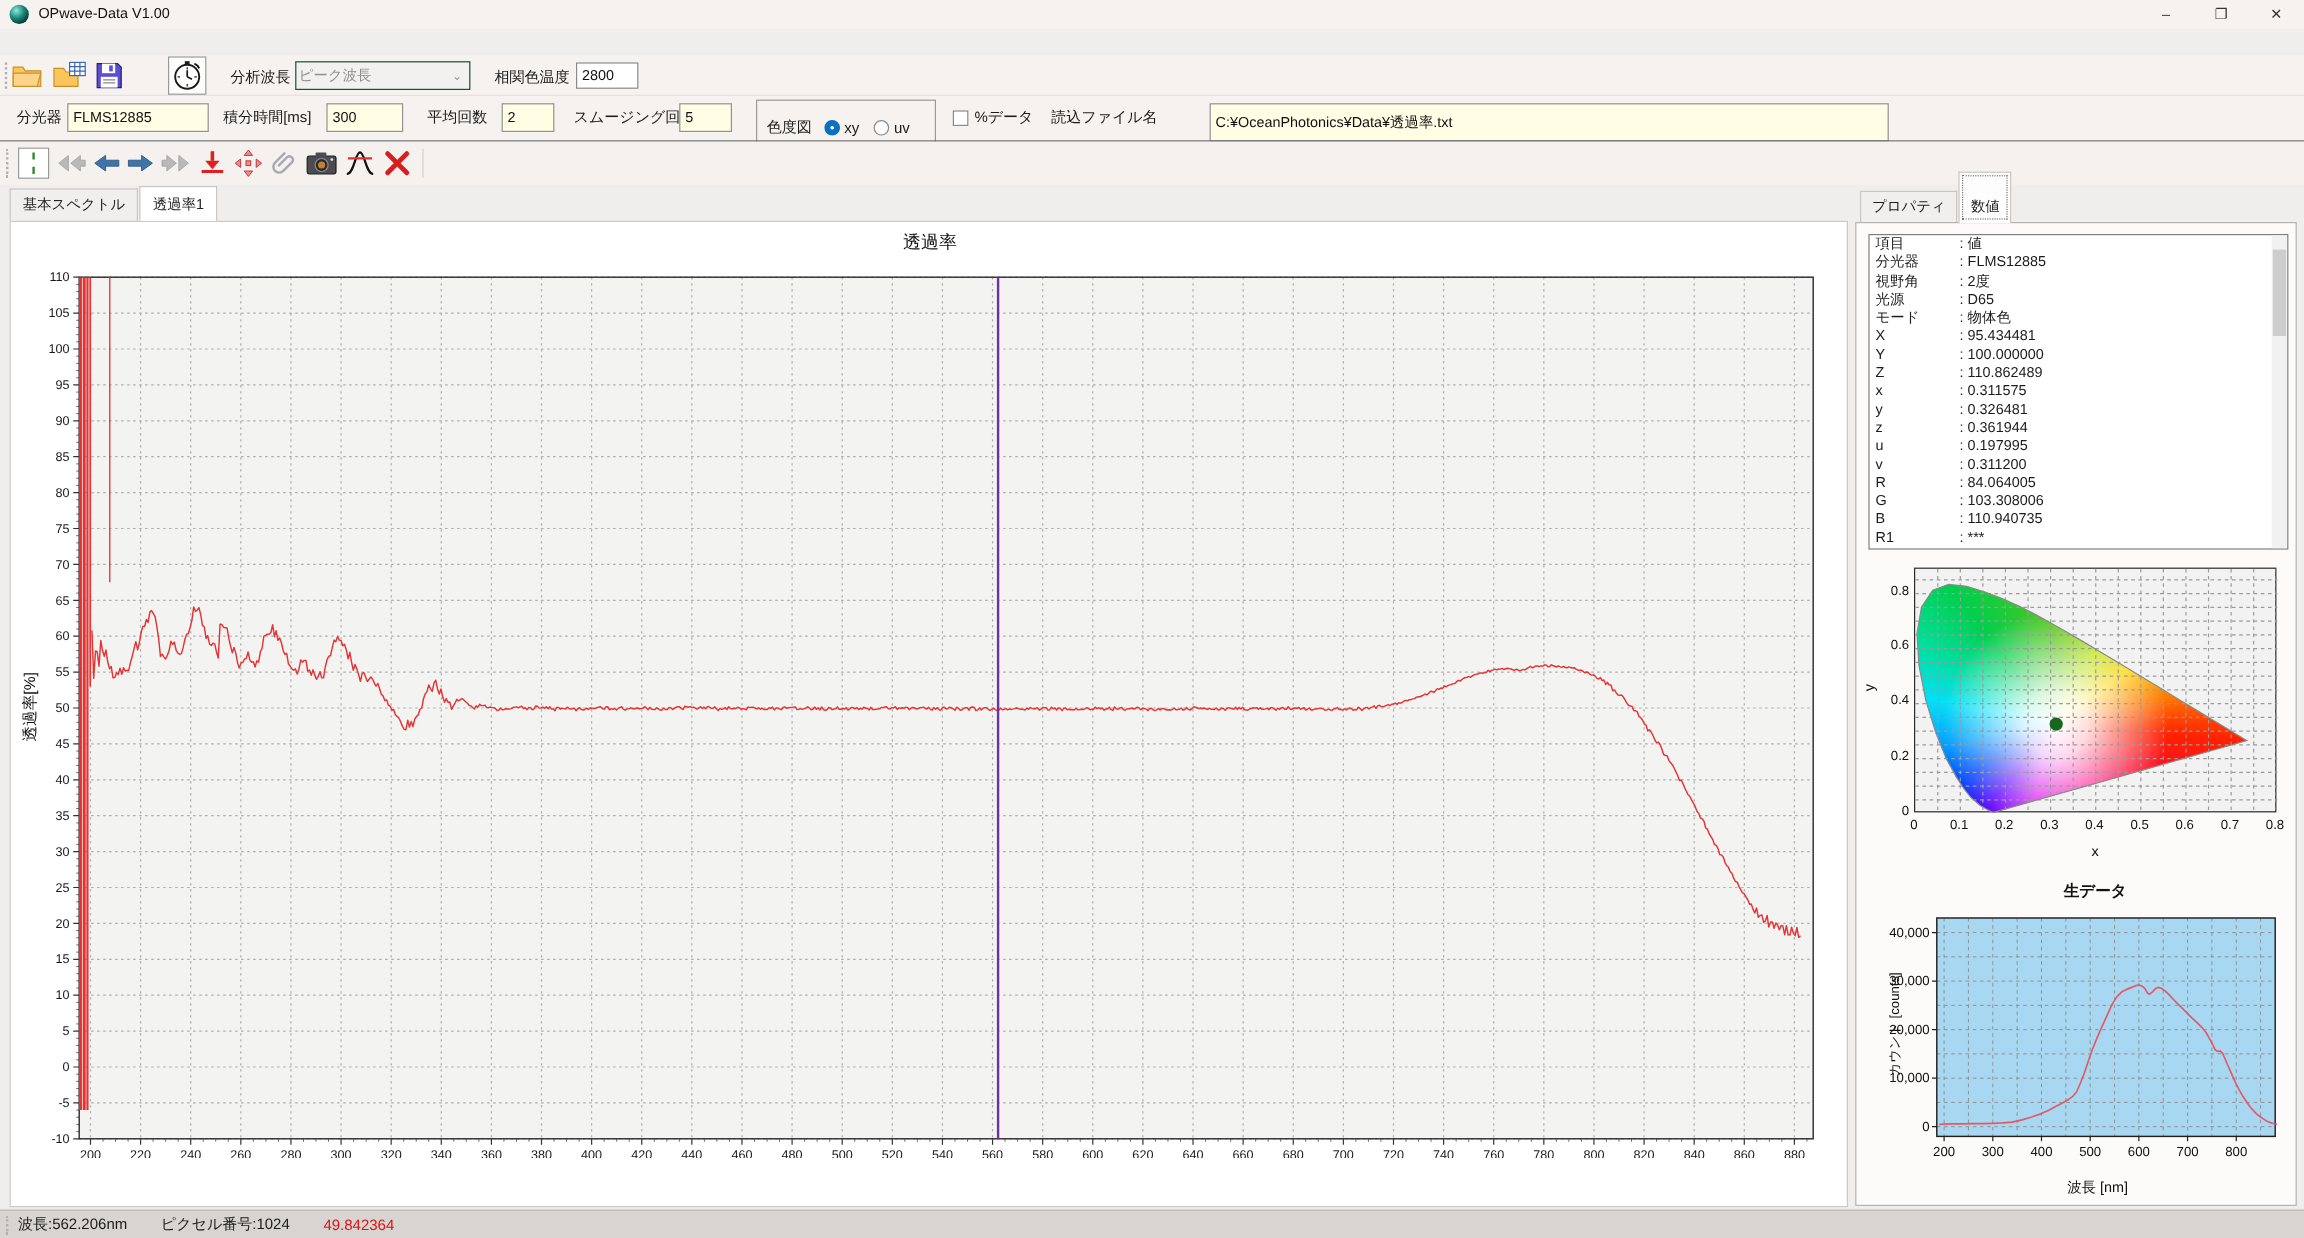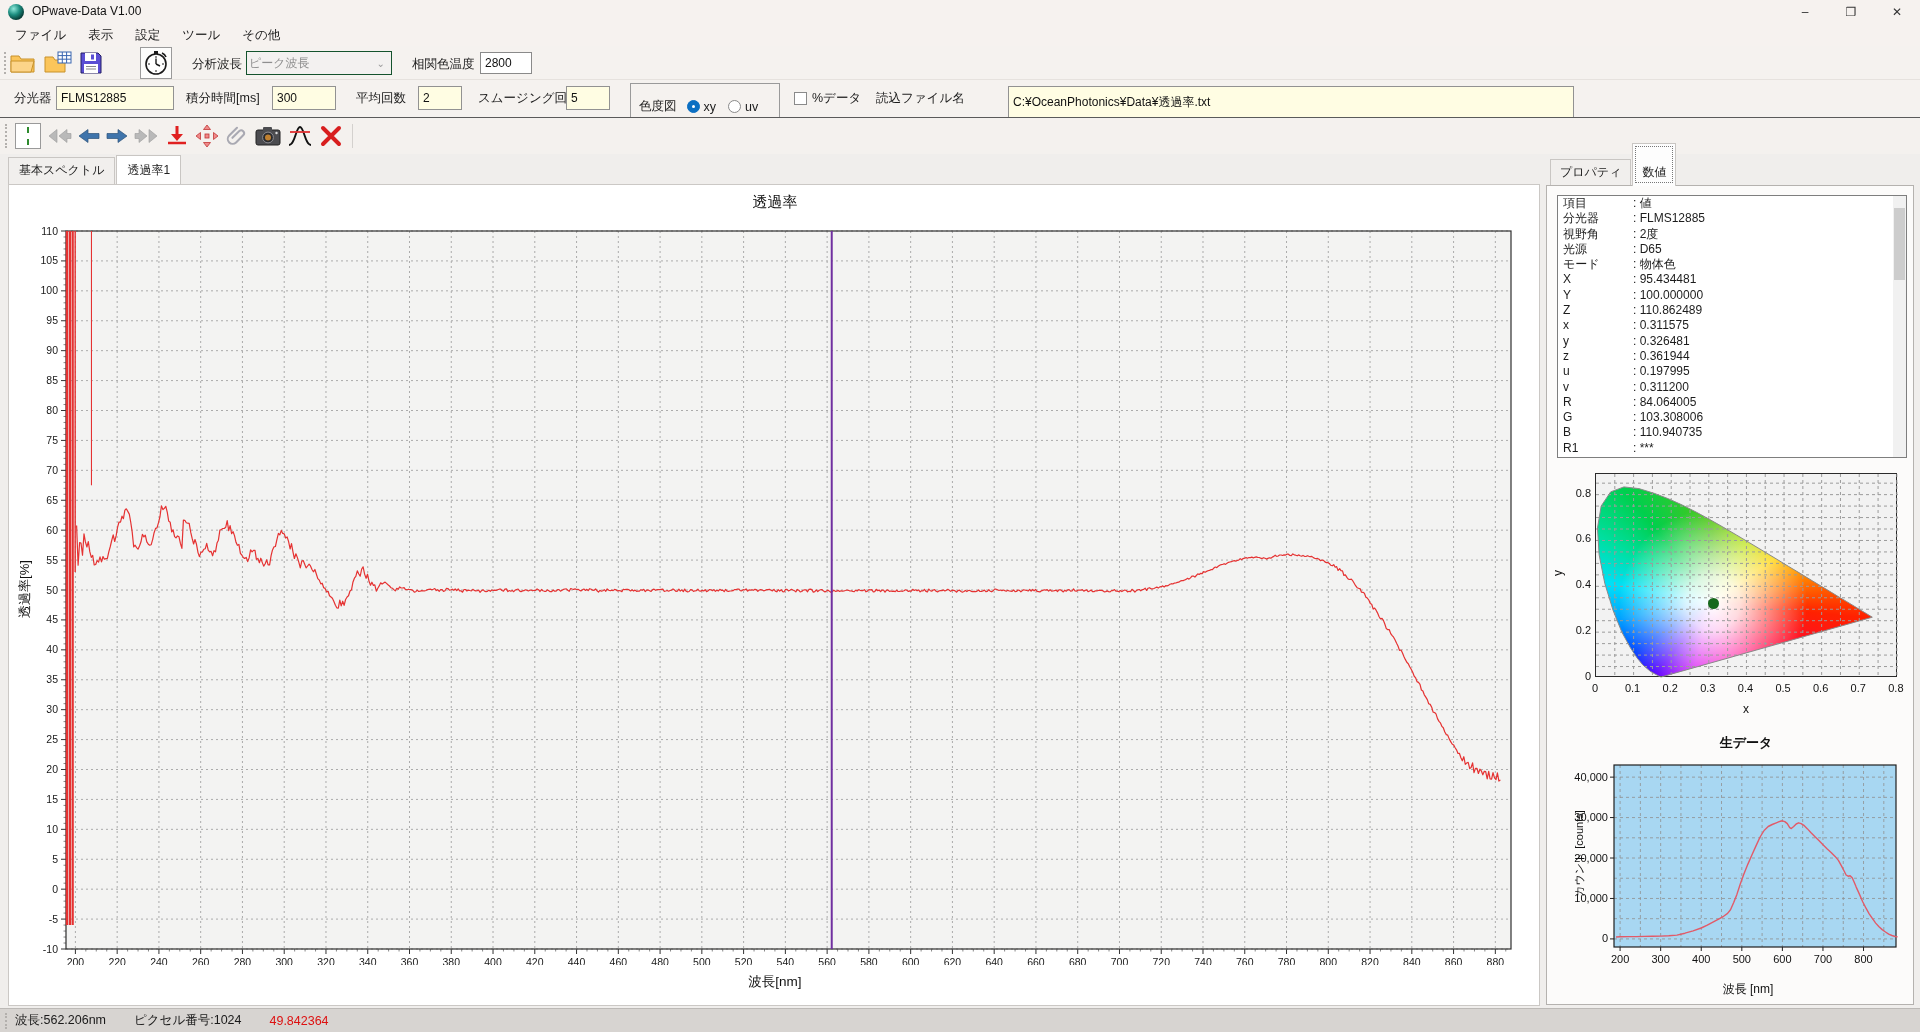--- a/index.html
+++ b/index.html
@@ -87,27 +87,20 @@
 <div id="root">
 
   <div class="titlebar">
     <div class="app-icon"></div>
     <div class="win-title">OPwave-Data V1.00</div>
     <div class="win-btn" style="left:1782px;">–</div>
     <div class="win-btn" style="left:1828px;">❐</div>
     <div class="win-btn" style="left:1874px;">✕</div>
   </div>
 
-  <div class="menubar" id="menubar">
-      <div class="menu-item">ファイル</div>
-      <div class="menu-item">表示</div>
-      <div class="menu-item">設定</div>
-      <div class="menu-item">ツール</div>
-      <div class="menu-item">その他</div>
-    </div>
 
   <div class="tb1">
     <div class="abs grip" style="left:4px; top:6px; height:22px;"></div>
     <div class="tbtn" style="left:8px; top:3px; width:30px; height:28px;">
       <svg width="26" height="22" viewBox="0 0 26 22">
           <path d="M1 4 h8 l2 3 h13 v13 h-23 z" fill="#fbc55a" stroke="#c8922b"></path>
           <path d="M1 9 h23 l-3 11 h-20 z" fill="#fcd489" stroke="#c8922b"></path>
         </svg>
     </div>
     <div class="tbtn" style="left:42px; top:3px; width:32px; height:28px;">
@@ -634,21 +627,20 @@
         <line x1="54.5" y1="51.98333333333335" x2="57" y2="51.98333333333335" stroke="#555" stroke-width="0.7"></line>
         <rect x="57" y="46" width="1445" height="718" fill="none" stroke="#2f2f2f" stroke-width="1.2"></rect>
         <line x1="58.04407514450867" y1="740.0666666666667" x2="58.04407514450867" y2="46" stroke="#e53232" stroke-width="2.5"></line>
         <line x1="61.176300578034684" y1="740.0666666666667" x2="61.176300578034684" y2="46" stroke="#e53232" stroke-width="2.5"></line>
         <line x1="63.89089595375725" y1="740.0666666666667" x2="63.89089595375725" y2="46" stroke="#e53232" stroke-width="1.8"></line>
         <line x1="66.18786127167631" y1="387.05" x2="66.18786127167631" y2="46" stroke="#e53232" stroke-width="1.4"></line>
         <line x1="82.47543352601154" y1="300.29166666666663" x2="82.47543352601154" y2="46" stroke="#e53232" stroke-width="1.1"></line>
         <path d="M67.6,340.4 L69.1,380.2 L70.6,357.5 L72.0,358.0 L73.5,370.2 L75.0,348.8 L76.4,356.9 L77.9,362.0 L79.3,356.7 L80.8,366.7 L82.3,372.3 L83.7,370.4 L85.2,379.9 L86.7,379.5 L88.1,375.6 L89.6,377.0 L91.0,371.8 L92.5,376.9 L94.0,371.5 L95.4,374.2 L96.9,373.6 L98.3,373.7 L99.8,366.8 L101.3,361.5 L102.7,355.5 L104.2,349.8 L105.7,356.5 L107.1,350.9 L108.6,342.1 L110.0,337.0 L111.5,337.1 L113.0,331.2 L114.4,333.7 L115.9,325.1 L117.3,323.8 L118.8,326.4 L120.3,329.1 L121.7,337.0 L123.2,347.1 L124.7,362.0 L126.1,360.2 L127.6,362.6 L129.0,364.2 L130.5,361.0 L132.0,356.8 L133.4,349.4 L134.9,351.9 L136.3,350.1 L137.8,356.9 L139.3,359.2 L140.7,360.2 L142.2,359.7 L143.7,354.3 L145.1,347.7 L146.6,343.4 L148.0,342.9 L149.5,337.7 L151.0,331.5 L152.4,320.8 L153.9,324.6 L155.4,323.3 L156.8,321.3 L158.3,327.4 L159.7,336.1 L161.2,337.3 L162.7,346.9 L164.1,344.8 L165.6,351.6 L167.0,352.9 L168.5,350.9 L170.0,351.8 L171.4,358.4 L172.9,363.4 L174.4,335.1 L175.8,335.3 L177.3,337.7 L178.7,338.2 L180.2,338.3 L181.7,347.2 L183.1,353.2 L184.6,359.0 L186.0,354.5 L187.5,359.3 L189.0,367.6 L190.4,371.6 L191.9,367.4 L193.4,366.9 L194.8,364.2 L196.3,363.7 L197.7,358.3 L199.2,365.1 L200.7,366.9 L202.1,366.4 L203.6,370.8 L205.0,365.7 L206.5,366.8 L208.0,358.1 L209.4,355.2 L210.9,345.1 L212.4,344.5 L213.8,343.5 L215.3,343.5 L216.7,342.3 L218.2,335.6 L219.7,345.6 L221.1,340.6 L222.6,348.6 L224.1,346.7 L225.5,350.6 L227.0,357.3 L228.4,360.3 L229.9,359.4 L231.4,368.4 L232.8,370.0 L234.3,372.5 L235.7,373.5 L237.2,372.4 L238.7,376.6 L240.1,372.9 L241.6,364.9 L243.1,366.8 L244.5,365.3 L246.0,365.4 L247.4,374.3 L248.9,373.4 L250.4,377.7 L251.8,373.2 L253.3,377.6 L254.7,381.1 L256.2,378.7 L257.7,374.8 L259.1,379.9 L260.6,379.9 L262.1,370.6 L263.5,364.9 L265.0,361.8 L266.4,361.5 L267.9,354.7 L269.4,348.4 L270.8,349.9 L272.3,345.4 L273.7,348.4 L275.2,348.8 L276.7,353.1 L278.1,351.9 L279.6,356.6 L281.1,364.0 L282.5,358.6 L284.0,367.1 L285.4,373.5 L286.9,368.8 L288.4,372.6 L289.8,377.1 L291.3,382.8 L292.8,376.1 L294.2,375.5 L295.7,379.2 L297.1,382.9 L298.6,381.0 L300.1,379.1 L301.5,380.9 L303.0,384.5 L304.4,386.8 L305.9,384.5 L307.4,389.2 L308.8,393.6 L310.3,395.1 L311.8,398.9 L313.2,398.2 L314.7,402.7 L316.1,403.4 L317.6,406.9 L319.1,406.3 L320.5,410.8 L322.0,412.0 L323.4,413.3 L324.9,416.6 L326.4,420.3 L327.8,422.8 L329.3,423.1 L330.8,415.2 L332.2,420.9 L333.7,416.2 L335.1,420.4 L336.6,414.5 L338.1,412.0 L339.5,410.8 L341.0,406.0 L342.5,404.8 L343.9,397.3 L345.4,393.2 L346.8,391.4 L348.3,385.8 L349.8,389.0 L351.2,391.2 L352.7,384.0 L354.1,381.8 L355.6,389.1 L357.1,393.3 L358.5,389.2 L360.0,396.1 L361.5,400.2 L362.9,397.2 L364.4,400.4 L365.8,399.9 L367.3,406.1 L368.8,403.2 L370.2,400.9 L371.7,397.8 L373.1,399.1 L374.6,398.1 L376.1,397.1 L377.5,398.4 L379.0,399.8 L380.5,401.0 L381.9,402.7 L383.4,403.2 L384.8,404.6 L386.3,405.8 L387.8,403.3 L389.2,404.3 L390.7,401.9 L392.1,403.0 L393.6,403.0 L395.1,402.6 L396.5,404.6 L398.0,404.7 L399.5,404.2 L400.9,404.7 L402.4,404.7 L403.8,405.4 L405.3,407.2 L406.8,406.7 L408.2,405.1 L409.7,406.5 L411.2,406.2 L412.6,405.6 L414.1,405.9 L415.5,405.8 L417.0,405.5 L418.5,404.6 L419.9,404.3 L421.4,404.1 L422.8,404.7 L424.3,404.2 L425.8,403.5 L427.2,405.6 L428.7,404.7 L430.2,406.4 L431.6,404.6 L433.1,404.7 L434.5,406.4 L436.0,405.8 L437.5,403.3 L438.9,403.5 L440.4,405.1 L441.8,405.0 L443.3,404.2 L444.8,405.3 L446.2,404.0 L447.7,405.6 L449.2,403.9 L450.6,405.9 L452.1,405.9 L453.5,407.2 L455.0,404.5 L456.5,404.5 L457.9,406.0 L459.4,405.1 L460.8,405.5 L462.3,405.8 L463.8,404.3 L465.2,405.4 L466.7,405.9 L468.2,405.6 L469.6,405.1 L471.1,407.3 L472.5,405.7 L474.0,404.7 L475.5,406.2 L476.9,406.6 L478.4,406.3 L479.9,405.1 L481.3,406.3 L482.8,405.0 L484.2,405.3 L485.7,405.2 L487.2,405.4 L488.6,404.7 L490.1,404.2 L491.5,404.0 L493.0,405.5 L494.5,406.1 L495.9,404.2 L497.4,403.9 L498.9,406.6 L500.3,405.5 L501.8,406.2 L503.2,405.4 L504.7,406.7 L506.2,405.1 L507.6,404.5 L509.1,404.0 L510.5,405.9 L512.0,406.7 L513.5,405.9 L514.9,405.7 L516.4,404.8 L517.9,405.3 L519.3,406.0 L520.8,405.2 L522.2,405.0 L523.7,405.8 L525.2,405.3 L526.6,405.3 L528.1,403.9 L529.5,404.7 L531.0,406.5 L532.5,404.5 L533.9,405.8 L535.4,406.3 L536.9,406.3 L538.3,404.8 L539.8,405.7 L541.2,406.7 L542.7,406.6 L544.2,405.0 L545.6,406.2 L547.1,406.2 L548.6,404.6 L550.0,404.7 L551.5,406.2 L552.9,405.3 L554.4,404.4 L555.9,404.0 L557.3,403.9 L558.8,405.3 L560.2,406.3 L561.7,403.5 L563.2,404.0 L564.6,404.4 L566.1,403.9 L567.6,404.5 L569.0,404.3 L570.5,405.2 L571.9,406.0 L573.4,404.8 L574.9,404.0 L576.3,405.4 L577.8,404.3 L579.2,405.7 L580.7,403.7 L582.2,404.3 L583.6,405.2 L585.1,405.3 L586.6,404.0 L588.0,405.7 L589.5,407.1 L590.9,405.4 L592.4,406.2 L593.9,405.7 L595.3,404.6 L596.8,406.3 L598.2,403.9 L599.7,405.3 L601.2,405.8 L602.6,405.2 L604.1,405.6 L605.6,404.4 L607.0,404.8 L608.5,406.0 L609.9,405.5 L611.4,405.8 L612.9,406.6 L614.3,404.2 L615.8,404.7 L617.3,404.4 L618.7,404.4 L620.2,404.9 L621.6,405.9 L623.1,404.8 L624.6,406.1 L626.0,405.1 L627.5,406.3 L628.9,406.1 L630.4,406.2 L631.9,404.7 L633.3,405.3 L634.8,404.3 L636.3,406.6 L637.7,405.1 L639.2,404.9 L640.6,405.7 L642.1,406.4 L643.6,404.6 L645.0,404.1 L646.5,405.3 L647.9,404.7 L649.4,404.6 L650.9,404.7 L652.3,404.3 L653.8,404.1 L655.3,406.3 L656.7,406.0 L658.2,405.5 L659.6,406.2 L661.1,405.5 L662.6,405.1 L664.0,403.9 L665.5,405.0 L666.9,406.4 L668.4,406.1 L669.9,404.2 L671.3,406.1 L672.8,404.9 L674.3,406.6 L675.7,404.1 L677.2,406.3 L678.6,406.9 L680.1,406.5 L681.6,404.6 L683.0,404.9 L684.5,406.4 L686.0,405.8 L687.4,405.7 L688.9,404.1 L690.3,406.0 L691.8,406.1 L693.3,405.4 L694.7,406.0 L696.2,404.7 L697.6,406.7 L699.1,405.8 L700.6,404.5 L702.0,404.8 L703.5,405.7 L705.0,404.6 L706.4,406.3 L707.9,405.3 L709.3,406.0 L710.8,404.3 L712.3,405.3 L713.7,405.1 L715.2,406.7 L716.6,404.4 L718.1,406.2 L719.6,406.3 L721.0,406.0 L722.5,405.9 L724.0,405.7 L725.4,404.6 L726.9,404.7 L728.3,404.1 L729.8,404.0 L731.3,405.6 L732.7,405.8 L734.2,404.7 L735.6,405.0 L737.1,403.9 L738.6,406.2 L740.0,404.9 L741.5,405.2 L743.0,404.8 L744.4,405.3 L745.9,404.3 L747.3,404.7 L748.8,406.4 L750.3,405.0 L751.7,404.6 L753.2,405.0 L754.7,405.8 L756.1,405.4 L757.6,404.7 L759.0,404.6 L760.5,404.3 L762.0,405.3 L763.4,405.9 L764.9,404.3 L766.3,406.1 L767.8,406.8 L769.3,404.7 L770.7,406.1 L772.2,404.7 L773.7,406.6 L775.1,406.8 L776.6,404.4 L778.0,404.3 L779.5,405.9 L781.0,405.3 L782.4,404.3 L783.9,405.0 L785.3,405.6 L786.8,406.9 L788.3,404.4 L789.7,405.2 L791.2,406.9 L792.7,406.5 L794.1,405.3 L795.6,404.8 L797.0,404.8 L798.5,406.8 L800.0,404.4 L801.4,404.2 L802.9,404.6 L804.3,407.2 L805.8,406.6 L807.3,404.9 L808.7,406.6 L810.2,405.2 L811.7,404.7 L813.1,404.7 L814.6,406.1 L816.0,407.0 L817.5,406.1 L819.0,405.1 L820.4,406.3 L821.9,407.3 L823.4,406.7 L824.8,405.1 L826.3,406.4 L827.7,406.2 L829.2,405.4 L830.7,406.5 L832.1,405.8 L833.6,406.2 L835.0,405.9 L836.5,405.5 L838.0,405.0 L839.4,405.3 L840.9,406.0 L842.4,405.9 L843.8,406.3 L845.3,406.6 L846.7,405.2 L848.2,406.0 L849.7,404.6 L851.1,405.3 L852.6,405.7 L854.0,405.6 L855.5,404.7 L857.0,406.8 L858.4,406.2 L859.9,404.6 L861.4,404.8 L862.8,404.7 L864.3,406.8 L865.7,406.6 L867.2,404.3 L868.7,405.7 L870.1,405.0 L871.6,406.7 L873.0,405.0 L874.5,405.1 L876.0,407.2 L877.4,405.3 L878.9,404.9 L880.4,406.4 L881.8,406.0 L883.3,406.4 L884.7,406.2 L886.2,406.6 L887.7,405.2 L889.1,406.5 L890.6,406.3 L892.1,406.0 L893.5,406.3 L895.0,405.7 L896.4,404.8 L897.9,405.3 L899.4,406.5 L900.8,405.9 L902.3,406.1 L903.7,404.3 L905.2,405.5 L906.7,404.8 L908.1,405.8 L909.6,404.9 L911.1,406.9 L912.5,405.8 L914.0,405.8 L915.4,404.3 L916.9,406.4 L918.4,407.0 L919.8,404.1 L921.3,405.7 L922.7,406.2 L924.2,405.0 L925.7,404.6 L927.1,406.3 L928.6,406.9 L930.1,405.8 L931.5,405.6 L933.0,405.6 L934.4,404.9 L935.9,406.0 L937.4,405.2 L938.8,404.3 L940.3,405.2 L941.7,406.4 L943.2,405.2 L944.7,405.4 L946.1,405.9 L947.6,407.2 L949.1,405.5 L950.5,405.2 L952.0,406.5 L953.4,407.2 L954.9,406.5 L956.4,405.4 L957.8,406.6 L959.3,405.5 L960.8,405.4 L962.2,406.3 L963.7,406.7 L965.1,406.4 L966.6,406.7 L968.1,406.1 L969.5,405.0 L971.0,406.5 L972.4,406.4 L973.9,405.9 L975.4,405.1 L976.8,406.7 L978.3,406.3 L979.8,404.6 L981.2,406.2 L982.7,406.8 L984.1,405.8 L985.6,404.2 L987.1,404.2 L988.5,404.8 L990.0,405.5 L991.4,405.0 L992.9,405.7 L994.4,405.0 L995.8,405.6 L997.3,406.2 L998.8,405.3 L1000.2,406.0 L1001.7,406.1 L1003.1,406.3 L1004.6,405.0 L1006.1,406.6 L1007.5,406.5 L1009.0,405.0 L1010.4,405.4 L1011.9,406.8 L1013.4,405.6 L1014.8,404.7 L1016.3,405.2 L1017.8,405.5 L1019.2,406.0 L1020.7,404.4 L1022.1,406.2 L1023.6,404.5 L1025.1,405.8 L1026.5,404.4 L1028.0,406.4 L1029.5,406.6 L1030.9,406.9 L1032.4,405.8 L1033.8,405.4 L1035.3,404.8 L1036.8,405.1 L1038.2,404.7 L1039.7,406.1 L1041.1,404.7 L1042.6,406.1 L1044.1,406.0 L1045.5,405.7 L1047.0,405.1 L1048.5,406.5 L1049.9,404.8 L1051.4,404.8 L1052.8,405.8 L1054.3,406.9 L1055.8,405.2 L1057.2,406.2 L1058.7,404.9 L1060.1,404.6 L1061.6,406.1 L1063.1,406.0 L1064.5,403.9 L1066.0,405.8 L1067.5,406.2 L1068.9,405.2 L1070.4,405.0 L1071.8,405.2 L1073.3,404.6 L1074.8,406.1 L1076.2,405.4 L1077.7,404.8 L1079.1,406.7 L1080.6,406.0 L1082.1,405.0 L1083.5,406.6 L1085.0,406.6 L1086.5,405.8 L1087.9,405.8 L1089.4,405.5 L1090.8,405.2 L1092.3,405.3 L1093.8,405.7 L1095.2,406.8 L1096.7,406.6 L1098.2,405.9 L1099.6,406.6 L1101.1,406.9 L1102.5,405.6 L1104.0,405.6 L1105.5,404.6 L1106.9,406.2 L1108.4,406.1 L1109.8,406.7 L1111.3,405.6 L1112.8,406.6 L1114.2,405.7 L1115.7,405.0 L1117.2,405.5 L1118.6,406.9 L1120.1,406.3 L1121.5,406.6 L1123.0,404.3 L1124.5,405.5 L1125.9,407.0 L1127.4,405.6 L1128.8,404.8 L1130.3,404.5 L1131.8,405.8 L1133.2,404.6 L1134.7,404.3 L1136.2,403.2 L1137.6,405.4 L1139.1,403.2 L1140.5,402.7 L1142.0,403.8 L1143.5,403.9 L1144.9,403.5 L1146.4,402.8 L1147.8,402.1 L1149.3,403.1 L1150.8,401.9 L1152.2,401.7 L1153.7,400.9 L1155.2,402.0 L1156.6,400.7 L1158.1,400.9 L1159.5,400.4 L1161.0,399.2 L1162.5,398.7 L1163.9,399.0 L1165.4,398.1 L1166.9,398.0 L1168.3,397.4 L1169.8,397.2 L1171.2,396.1 L1172.7,395.6 L1174.2,395.6 L1175.6,395.0 L1177.1,394.4 L1178.5,393.3 L1180.0,394.1 L1181.5,392.9 L1182.9,391.2 L1184.4,391.1 L1185.9,392.1 L1187.3,390.5 L1188.8,388.9 L1190.2,389.5 L1191.7,388.3 L1193.2,388.7 L1194.6,386.6 L1196.1,387.3 L1197.5,386.4 L1199.0,385.7 L1200.5,385.4 L1201.9,384.7 L1203.4,384.6 L1204.9,383.0 L1206.3,382.0 L1207.8,382.6 L1209.2,381.3 L1210.7,380.2 L1212.2,379.6 L1213.6,379.5 L1215.1,378.7 L1216.5,379.4 L1218.0,378.2 L1219.5,377.3 L1220.9,377.0 L1222.4,376.7 L1223.9,376.0 L1225.3,375.7 L1226.8,376.1 L1228.2,375.5 L1229.7,375.2 L1231.2,373.6 L1232.6,374.7 L1234.1,373.6 L1235.6,373.2 L1237.0,372.6 L1238.5,373.2 L1239.9,372.5 L1241.4,372.6 L1242.9,372.1 L1244.3,372.9 L1245.8,372.3 L1247.2,371.9 L1248.7,372.3 L1250.2,372.5 L1251.6,373.1 L1253.1,373.6 L1254.6,372.7 L1256.0,373.2 L1257.5,374.1 L1258.9,373.4 L1260.4,372.8 L1261.9,373.2 L1263.3,372.1 L1264.8,371.4 L1266.2,370.2 L1267.7,371.4 L1269.2,371.0 L1270.6,370.0 L1272.1,370.0 L1273.6,370.5 L1275.0,369.9 L1276.5,370.1 L1277.9,369.2 L1279.4,369.2 L1280.9,370.5 L1282.3,370.6 L1283.8,368.9 L1285.3,369.8 L1286.7,370.2 L1288.2,370.8 L1289.6,369.9 L1291.1,370.7 L1292.6,371.2 L1294.0,370.4 L1295.5,371.3 L1296.9,371.5 L1298.4,370.7 L1299.9,371.3 L1301.3,371.7 L1302.8,371.4 L1304.3,372.6 L1305.7,373.3 L1307.2,373.7 L1308.6,373.4 L1310.1,374.3 L1311.6,375.7 L1313.0,375.0 L1314.5,375.4 L1315.9,376.9 L1317.4,377.6 L1318.9,377.4 L1320.3,378.4 L1321.8,380.3 L1323.3,380.8 L1324.7,379.6 L1326.2,382.2 L1327.6,381.6 L1329.1,385.5 L1330.6,383.6 L1332.0,385.7 L1333.5,385.9 L1334.9,390.5 L1336.4,389.9 L1337.9,392.4 L1339.3,394.2 L1340.8,394.5 L1342.3,394.2 L1343.7,395.7 L1345.2,398.3 L1346.6,400.7 L1348.1,402.7 L1349.6,403.3 L1351.0,403.6 L1352.5,407.2 L1354.0,407.3 L1355.4,408.2 L1356.9,412.2 L1358.3,413.1 L1359.8,415.0 L1361.3,418.4 L1362.7,419.2 L1364.2,424.1 L1365.6,423.1 L1367.1,425.2 L1368.6,428.1 L1370.0,431.5 L1371.5,434.0 L1373.0,433.4 L1374.4,435.4 L1375.9,439.3 L1377.3,443.6 L1378.8,444.7 L1380.3,444.7 L1381.7,448.6 L1383.2,450.7 L1384.6,452.2 L1386.1,455.0 L1387.6,458.2 L1389.0,461.0 L1390.5,465.4 L1392.0,465.0 L1393.4,467.8 L1394.9,471.5 L1396.3,474.4 L1397.8,477.3 L1399.3,478.7 L1400.7,481.8 L1402.2,484.2 L1403.6,487.0 L1405.1,491.0 L1406.6,492.8 L1408.0,496.6 L1409.5,497.4 L1411.0,499.4 L1412.4,505.0 L1413.9,506.0 L1415.3,509.8 L1416.8,512.1 L1418.3,514.6 L1419.7,518.7 L1421.2,519.4 L1422.7,522.2 L1424.1,527.2 L1425.6,527.5 L1427.0,528.9 L1428.5,533.6 L1430.0,536.4 L1431.4,537.8 L1432.9,541.4 L1434.3,542.7 L1435.8,547.0 L1437.3,549.6 L1438.7,550.1 L1440.2,553.9 L1441.7,556.6 L1443.1,559.0 L1444.6,559.9 L1446.0,562.5 L1447.5,564.8 L1449.0,568.5 L1450.4,568.3 L1451.9,572.8 L1453.3,575.8 L1454.8,571.7 L1456.3,579.4 L1457.7,578.0 L1459.2,577.4 L1460.7,583.6 L1462.1,582.5 L1463.6,577.9 L1465.0,587.6 L1466.5,583.4 L1468.0,583.4 L1469.4,588.5 L1470.9,584.2 L1472.3,585.8 L1473.8,589.8 L1475.3,586.3 L1476.7,586.7 L1478.2,593.9 L1479.7,586.4 L1481.1,594.0 L1482.6,594.2 L1484.0,587.7 L1485.5,592.8 L1487.0,594.7 L1488.4,587.9 L1489.9,596.1 L1491.4,594.9 " fill="none" stroke="#e53232" stroke-width="1.2" stroke-linejoin="round"></path>
         <line x1="822.7372398843931" y1="46" x2="822.7372398843931" y2="764" stroke="#7030a0" stroke-width="2"></line>
       </svg>
-    <div class="xlabel-main">波長[nm]</div>
     <div class="ylabel-main">透過率[%]</div>
   </div>
 
   <div class="rtabs" id="rtabs">
       <div class="rtab">プロパティ</div>
       <div class="rtab active">数値</div>
     </div>
   <div class="rbody">
     <div class="listbox">
       <div id="proprows">

